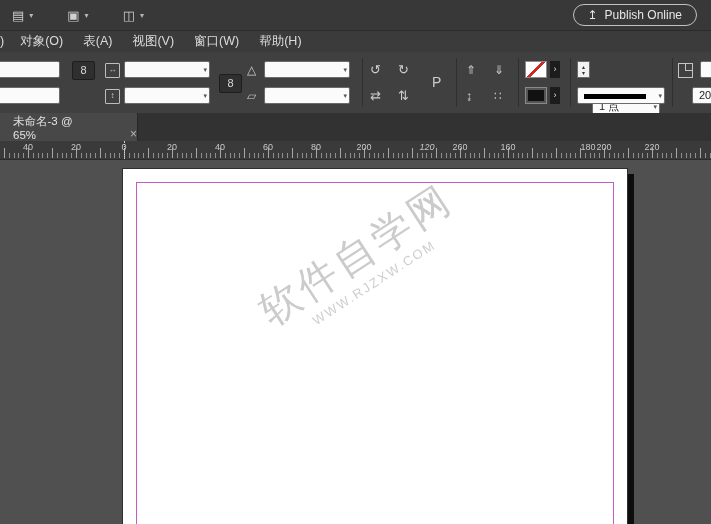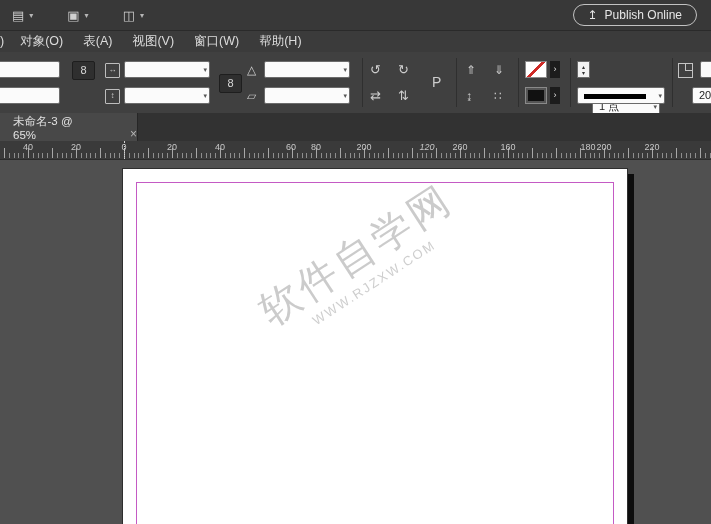--- a/index.html
+++ b/index.html
@@ -192,21 +192,21 @@
 
   <div class="ruler">
     <div class="ticks-minor"></div>
     <div class="ticks-major"></div>
     <div class="zeromark"></div>
     <span class="rnum" style="left:13px;">40</span>
     <span class="rnum" style="left:61px;">20</span>
     <span class="rnum" style="left:109px;">0</span>
     <span class="rnum" style="left:157px;">20</span>
     <span class="rnum" style="left:205px;">40</span>
-    <span class="rnum" style="left:266px;text-align:right;">60</span>
+    <span class="rnum" style="left:253px;">60</span>
     <span class="rnum" style="left:301px;">80</span>
     <span class="rnum" style="left:349px;">200</span>
     <span class="rnum" style="left:412px;font-style:italic;">120</span>
     <span class="rnum" style="left:445px;">260</span>
     <span class="rnum" style="left:493px;">160</span>
     <span class="rnum" style="left:541px;margin-left:32px;">180</span>
     <span class="rnum" style="left:589px;">200</span>
     <span class="rnum" style="left:637px;">220</span>
   </div>
 

